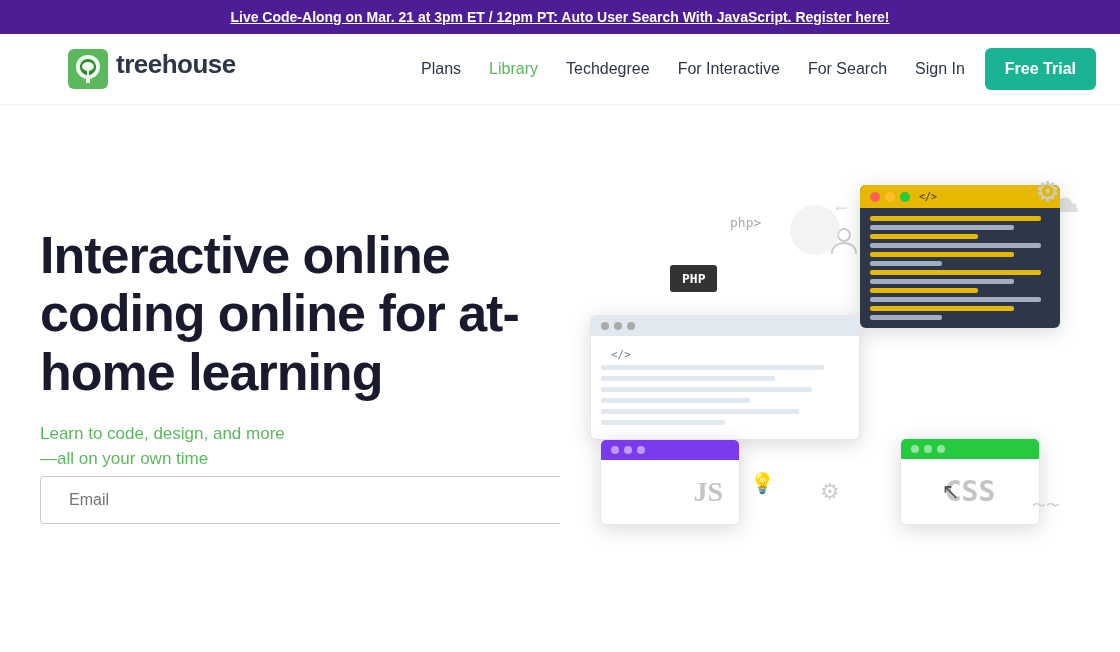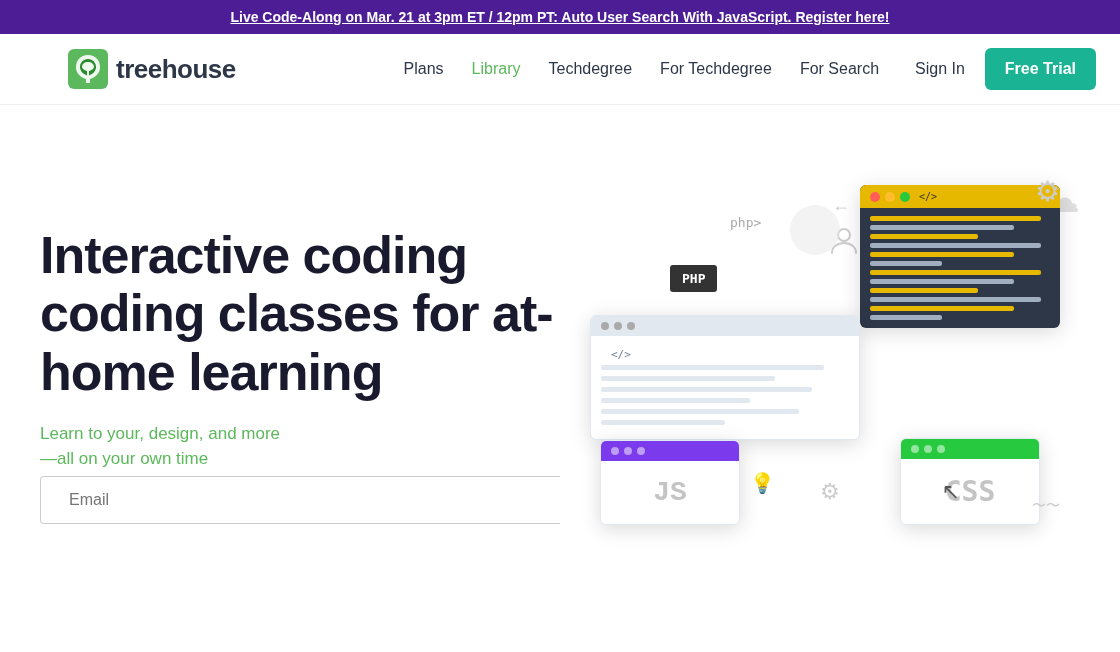--- a/index.html
+++ b/index.html
@@ -22,21 +22,20 @@
     
     .navbar {
       display: flex;
       align-items: center;
       padding: 14px 24px;
       border-bottom: 1px solid #f0f0f0;
       background: #fff;
     }
     .logo-area {
       display: flex;
-      align-items: center;
       margin-right: auto;
       gap: 8px;
       text-decoration: none;
       padding-left: 44px;
     }
     .logo-icon {
       width: 40px;
       height: 40px;
     }
     .logo-text {
@@ -239,23 +238,23 @@
       background: #fff;
       border: 1px solid #e2e8f0;
     }
     .js-window .window-titlebar {
       background: #7c3aed;
     }
     .js-label {
       font-size: 28px;
       font-weight: 700;
       color: #c4c4c4;
-      text-align: center;
+      text-align: right;
       padding: 16px;
-      font-family: Liberation Mono, monospace;
+      font-family: Liberation Serif, serif;
     }
 
     
     .css-window {
       bottom: 60px;
       right: 40px;
       width: 140px;
       background: #fff;
       border: 1px solid #e2e8f0;
     }
@@ -395,33 +394,33 @@
       <path d="M20 6 C12 6 8 12 8 18 C8 24 12 28 18 30 L18 34 L22 34 L22 30 C28 28 32 24 32 18 C32 12 28 6 20 6Z" fill="white" opacity="0.9"></path>
       <path d="M20 10 C15 10 12 14 12 18 C12 22 15 25 19 26.5 L19 22 C16 21 14 19.5 14 18 C14 15 16.5 13 20 13 C23.5 13 26 15 26 18 C26 19.5 24 21 21 22 L21 26.5 C25 25 28 22 28 18 C28 14 25 10 20 10Z" fill="#2d8a2d"></path>
     </svg>
     <span class="logo-text">treehouse</span>
   </a>
 
   <ul class="nav-links">
     <li><a href="#">Plans</a></li>
     <li><a href="#" class="library">Library</a></li>
     <li><a href="#">Techdegree</a></li>
-    <li><a href="#">For Techdegree</a></li>
+    <li><a href="#">For Interactive</a></li>
     <li><a href="#">For Search</a></li>
   </ul>
 
-  <a href="#" class="signin-link" style="margin-left:36px;text-align:right;">Sign In</a>
+  <a href="#" class="signin-link" style="margin-left:28px;text-align:right;">Sign In</a>
   <button class="free-trial-btn">Free Trial</button>
 </nav>
 
 <section class="hero">
   <div class="hero-content">
-    <h1 class="hero-title">Interactive coding coding classes for at-home learning</h1>
+    <h1 class="hero-title">Interactive online coding online for at-home learning</h1>
     <p class="hero-subtitle">
-      <span>Learn to your, design, and more</span><br>
+      <span>Learn to code, design, and more</span><br>
       <span>—</span><span style="color:#5cb85c;font-weight:500;">all</span><span> on your own time</span>
     </p>
     <div class="hero-form">
       <input type="email" class="email-input" placeholder="Email" style="">
     </div>
   </div>
 
   <div class="hero-illustration">
 
     <span class="deco-cloud">☁</span>

